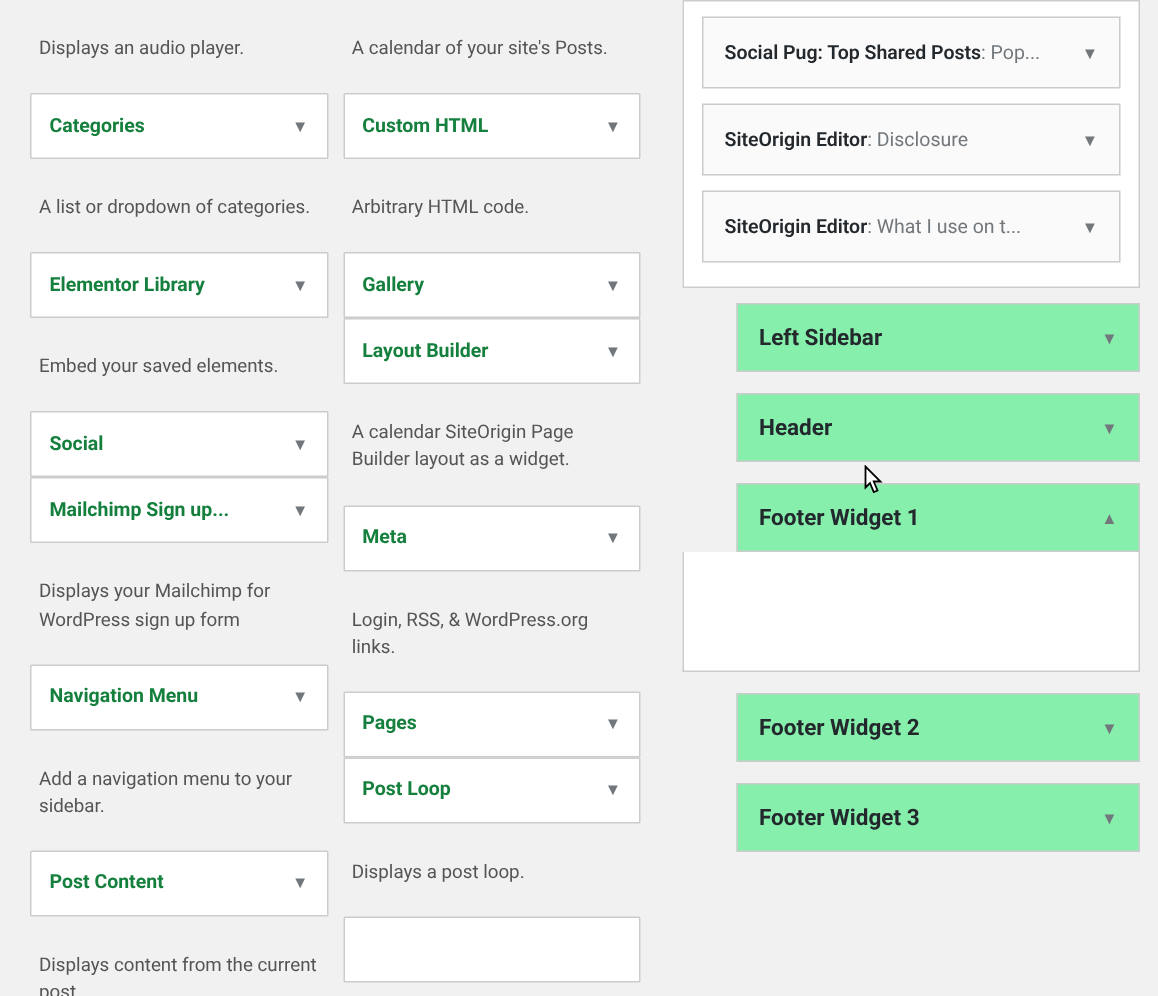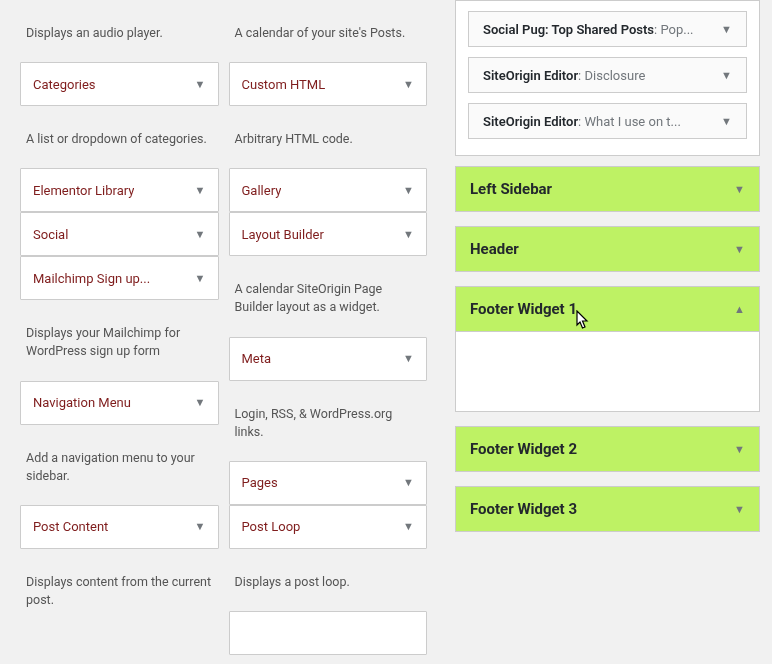--- a/index.html
+++ b/index.html
@@ -36,50 +36,51 @@
     border: 1px solid #ccc;
     border-radius: 1px;
     display: flex;
     align-items: center;
     justify-content: space-between;
     padding: 0 12px;
     height: 44px;
     cursor: move;
   }
   .widget-box .title {
-    font-weight: 400;
-    color: #7f1d1d;
+    font-weight: 700;
+    color: #15803d;
     font-size: 13px;
     white-space: nowrap;
     overflow: hidden;
     text-overflow: ellipsis;
   }
   .chev {
     color: #72777c;
     font-size: 11px;
     flex-shrink: 0;
     margin-left: 6px;
   }
   .widget-desc {
     color: #555;
     font-size: 12.5px;
     line-height: 1.45;
     padding: 24px 6px 20px 6px;
     min-height: 44px;
   }
   .right-pane .area-header {
-    background: #bef264;
+    background: #86efac;
     border: 1px solid #ccc;
     display: flex;
     align-items: center;
     justify-content: space-between;
     padding: 0 14px;
     height: 46px;
     margin-bottom: 14px;
     cursor: pointer;
+    margin-left: 36px;
   }
   .area-header .area-title {
     font-weight: 700;
     color: #23282d;
     font-size: 15px;
   }
   .area-body {
     border: 1px solid #ccc;
     border-top: none;
     background: #fff;
@@ -88,21 +89,21 @@
     padding: 20px 12px 10px 12px;
     min-height: 80px;
   }
   .placed-widget {
     background: #fafafa;
     border: 1px solid #ccc;
     display: flex;
     align-items: center;
     justify-content: space-between;
     padding: 16px 14px;
-    height: 36px;
+    height: 48px;
     margin-bottom: 10px;
     cursor: pointer;
   }
   .placed-widget .pw-label {
     font-size: 13px;
     white-space: nowrap;
     overflow: hidden;
     text-overflow: ellipsis;
     flex: 1;
   }
@@ -132,20 +133,21 @@
         <div class="widget-box">
           <span class="title">Categories</span>
           <span class="chev">▼</span>
         </div>
         <div class="widget-desc">A list or dropdown of categories.</div>
 
         <div class="widget-box">
           <span class="title">Elementor Library</span>
           <span class="chev">▼</span>
         </div>
+        <div class="widget-desc">Embed your saved elements.</div>
 
         <div class="widget-box">
           <span class="title">Social</span>
           <span class="chev">▼</span>
         </div>
 
         <div class="widget-box">
           <span class="title">Mailchimp Sign up...</span>
           <span class="chev">▼</span>
         </div>

